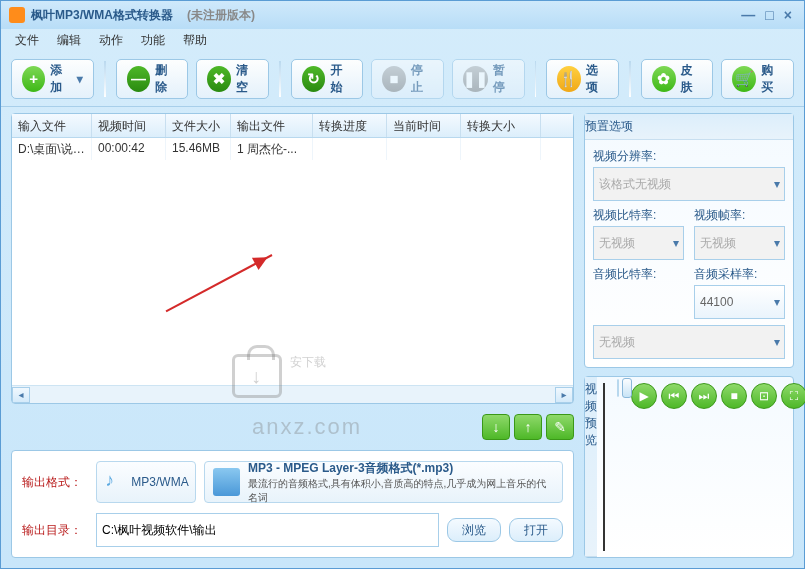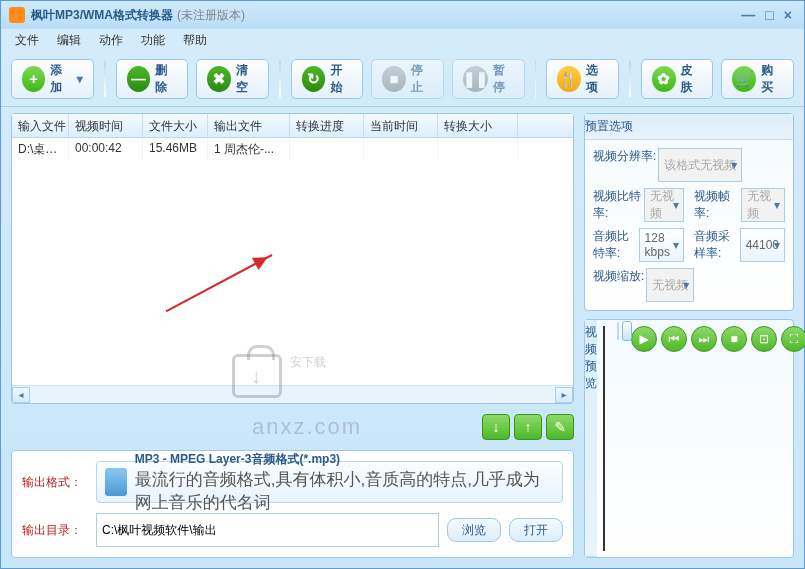--- a/index.html
+++ b/index.html
@@ -1,20 +1,20 @@
 <!DOCTYPE html>
 <html><head>
 <meta charset="utf-8">
 <style>
 *{box-sizing:border-box;margin:0;padding:0;font-family:"Microsoft YaHei",SimSun,Arial,sans-serif;font-size:12px}
 body{background:#e8f4fd;width:805px;height:569px;overflow:hidden}
 .window{width:805px;height:569px;background:linear-gradient(#d4ecfb,#c8e6fa);border:1px solid #5a9cd4;display:flex;flex-direction:column}
 .titlebar{height:28px;background:linear-gradient(#cfe9fb,#b8ddf7);display:flex;align-items:center;padding:0 8px;color:#2a5a8a;font-weight:bold}
 .titlebar .logo{width:16px;height:16px;background:#ff8c1a;border-radius:3px;margin-right:6px}
-.titlebar .sub{color:#888;font-weight:normal;margin-left:4px}
+.titlebar .sub{color:#888;font-weight:bold;margin-left:14px}
 .winbtns{margin-left:auto;display:flex;gap:10px;color:#4a7aaa;padding-right:4px}
 .winbtns span{cursor:pointer;font-weight:bold;font-size:14px}
 .menubar{height:22px;display:flex;align-items:flex-end;padding:0 6px;gap:2px;color:#333}
 .menubar span{padding:2px 8px;cursor:pointer}
 .toolbar{height:56px;display:flex;align-items:center;padding:6px 10px;gap:8px;border-bottom:1px solid #a8cfea}
 .tbtn{height:40px;background:linear-gradient(#fdfefe,#e4f1fb);border:1px solid #9cc8e6;border-radius:5px;display:flex;align-items:center;padding:0 10px;gap:5px;cursor:pointer;color:#2a5a8a;font-weight:bold}
 .tbtn.dis{opacity:.55;cursor:default}
 .sep{width:2px;height:36px;background:linear-gradient(#bad9ef,#fff);margin:0 2px}
 .circ{width:26px;height:26px;border-radius:50%;display:flex;align-items:center;justify-content:center;color:#fff;font-size:15px;font-weight:bold}
 .c-green{background:linear-gradient(#7dd854,#3eb817)}
@@ -23,42 +23,42 @@
 .c-gray{background:linear-gradient(#b8b8b8,#8a8a8a)}
 .body{flex:1;display:flex;padding:6px 10px 10px;gap:10px}
 .left{flex:1;display:flex;flex-direction:column;gap:8px}
 .right{width:210px;display:flex;flex-direction:column;gap:8px}
 .panel{background:#fff;border:1px solid #9cc8e6;border-radius:4px}
 .filegrid{flex:1;display:flex;flex-direction:column;position:relative}
 .ghead{display:flex;background:linear-gradient(#f4faff,#dceefb);border-bottom:1px solid #b8d8ee;height:24px}
 .ghead div{padding:4px 6px;border-right:1px solid #c8dff0;color:#333;overflow:hidden;white-space:nowrap}
 .grow{display:flex;height:22px;background:#fff}
 .grow div{padding:3px 6px;border-right:1px solid #eef5fb;color:#333;overflow:hidden;white-space:nowrap;text-overflow:ellipsis}
-.c1{width:57px}.c2{width:74px}.c3{width:65px}.c4{width:82px}.c5{width:74px}.c6{width:74px}.c7{width:80px}
+.c1{width:80px}.c2{width:74px}.c3{width:65px}.c4{width:82px}.c5{width:74px}.c6{width:74px}.c7{width:80px}
 .hsb{height:18px;display:flex;align-items:center;border-top:1px solid #cde4f3;background:#e8f3fb}
 .hsb .ar{width:18px;height:16px;background:linear-gradient(#f0f8fe,#d4eafa);border:1px solid #a8cfea;display:flex;align-items:center;justify-content:center;color:#4a7aaa;font-size:10px;cursor:pointer}
 .hsb .track{flex:1;height:14px}
 .iconbar{display:flex;justify-content:flex-end;gap:4px;padding:2px 0}
 .sq{width:28px;height:26px;background:linear-gradient(#8ed96a,#4eb828);border:1px solid #3a9818;border-radius:4px;display:flex;align-items:center;justify-content:center;color:#fff;font-size:14px;cursor:pointer}
 .outpanel{padding:10px;display:flex;flex-direction:column;gap:10px}
 .row{display:flex;align-items:center;gap:8px}
 .lbl{color:#b91c1c;min-width:66px}
 .fmt-display{width:100px;height:42px;border:1px solid #b8d8ee;border-radius:4px;background:linear-gradient(#fbfdff,#e8f3fb);display:flex;align-items:center;justify-content:center;gap:4px;color:#2a5a8a;cursor:pointer}
 .fmt-ico{width:24px;height:24px;position:relative}
 .fmt-ico:before{content:"♪";position:absolute;color:#5aa8e0;font-size:18px;left:2px}
 .fmt-desc{flex:1;height:42px;border:1px solid #b8d8ee;border-radius:4px;background:linear-gradient(#fbfdff,#e8f3fb);display:flex;align-items:center;padding:4px 8px;gap:8px;color:#333}
 .fmt-desc .dico{width:28px;height:28px;background:linear-gradient(#8ac8f0,#4a98d8);border-radius:3px}
 .inp{flex:1;height:34px;border:1px solid #a8cfea;background:#fff;padding:0 5px}
 .sbtn{height:24px;padding:0 14px;background:linear-gradient(#f4faff,#dceefb);border:1px solid #9cc8e6;border-radius:9px;cursor:pointer;color:#2a5a8a}
 .link{color:#2a5aca;text-decoration:underline;cursor:pointer}
 .gbox{border:1px solid #9cc8e6;border-radius:4px;background:linear-gradient(#f4faff,#fff)}
 .gbox .gtitle{color:#2a5a8a;padding:4px 0;background:linear-gradient(#dceefb,#e8f3fb);border-bottom:1px solid #c8dff0}
 .gbody{padding:8px;display:flex;flex-direction:column;gap:6px}
 .prow{display:flex;gap:10px}
-.pcol{flex:1;display:flex;flex-direction:row;gap:2px}
+.pcol{flex:1;display:flex;flex-direction:column;gap:2px}
 .pcol label{color:#2a5a8a}
 .sel{height:22px;border:1px solid #a8cfea;background:linear-gradient(#fff,#eaf4fc);display:flex;align-items:center;padding:16px 5px;color:#666;cursor:pointer;position:relative}
 .sel:after{content:"▾";position:absolute;right:4px;color:#4a7aaa}
 .sel.dis{color:#aaa;background:#f2f2f2}
 .preview{flex:1;display:flex;flex-direction:row}
 .pvimg{flex:1;margin:6px;background:linear-gradient(180deg,#2a3a4a 0%,#3a4a5a 30%,#c8a878 60%,#a88858 100%);border:1px solid #333;min-height:130px;position:relative}
 .pvimg:before{content:"";position:absolute;top:20%;left:20%;right:20%;height:20px;background:rgba(200,200,200,.3)}
 .pslider{height:18px;margin:2px 6px;position:relative;background:#dceefb;border:1px solid #b8d8ee;border-radius:3px}
 .pslider .thumb{position:absolute;left:4px;top:-2px;width:10px;height:20px;background:linear-gradient(#fbfdff,#c8e4f6);border:1px solid #8ab8da;border-radius:3px}
 .pctrls{display:flex;gap:4px;padding:6px;justify-content:center}
@@ -175,25 +175,29 @@
 
       <div class="iconbar">
         <div class="sq">↓</div>
         <div class="sq">↑</div>
         <div class="sq">✎</div>
       </div>
 
       <div class="panel outpanel">
         <div class="row">
           <span class="lbl">输出格式：</span>
+          <div class="fmt-display">
+            <div class="fmt-ico"></div>
+            <span>MP3/WMA</span>
+          </div>
           <div class="fmt-desc">
             <div class="dico"></div>
             <div>
               <div style="font-weight:bold;color:#2a5a8a">MP3 - MPEG Layer-3音频格式(*.mp3)</div>
-              <div style="color:#555;font-size:17px">最流行的音频格式,具有体积小,音质高的特点,几乎成为网上音乐的代名词</div>
+              <div style="color:#555;font-size:10px">最流行的音频格式,具有体积小,音质高的特点,几乎成为网上音乐的代名词</div>
             </div>
           </div>
         </div>
         <div class="row">
           <span class="lbl">输出目录：</span>
           <input class="inp" value="C:\枫叶视频软件\输出" style="">
           <button class="sbtn">浏览</button>
           <button class="sbtn">打开</button>
         </div>
       </div>
@@ -213,29 +217,27 @@
                 <div class="sel dis">无视频</div>
               </div>
             <div class="pcol">
                 <label>视频帧率:</label>
                 <div class="sel dis">无视频</div>
               </div>
           </div>
           <div class="prow">
             <div class="pcol">
                 <label>音频比特率:</label>
-                <div class="sel">128 kbps</div>
               </div>
             <div class="pcol">
                 <label>音频采样率:</label>
                 <div class="sel">44100</div>
               </div>
           </div>
           <div class="pcol">
-              <label>视频缩放:</label>
               <div class="sel dis">无视频</div>
             </div>
         </div>
       </div>
 
       <div class="gbox preview">
         <div class="gtitle">视频预览</div>
         <div class="pvimg"></div>
         <div class="pslider">
             <div class="thumb"></div>

